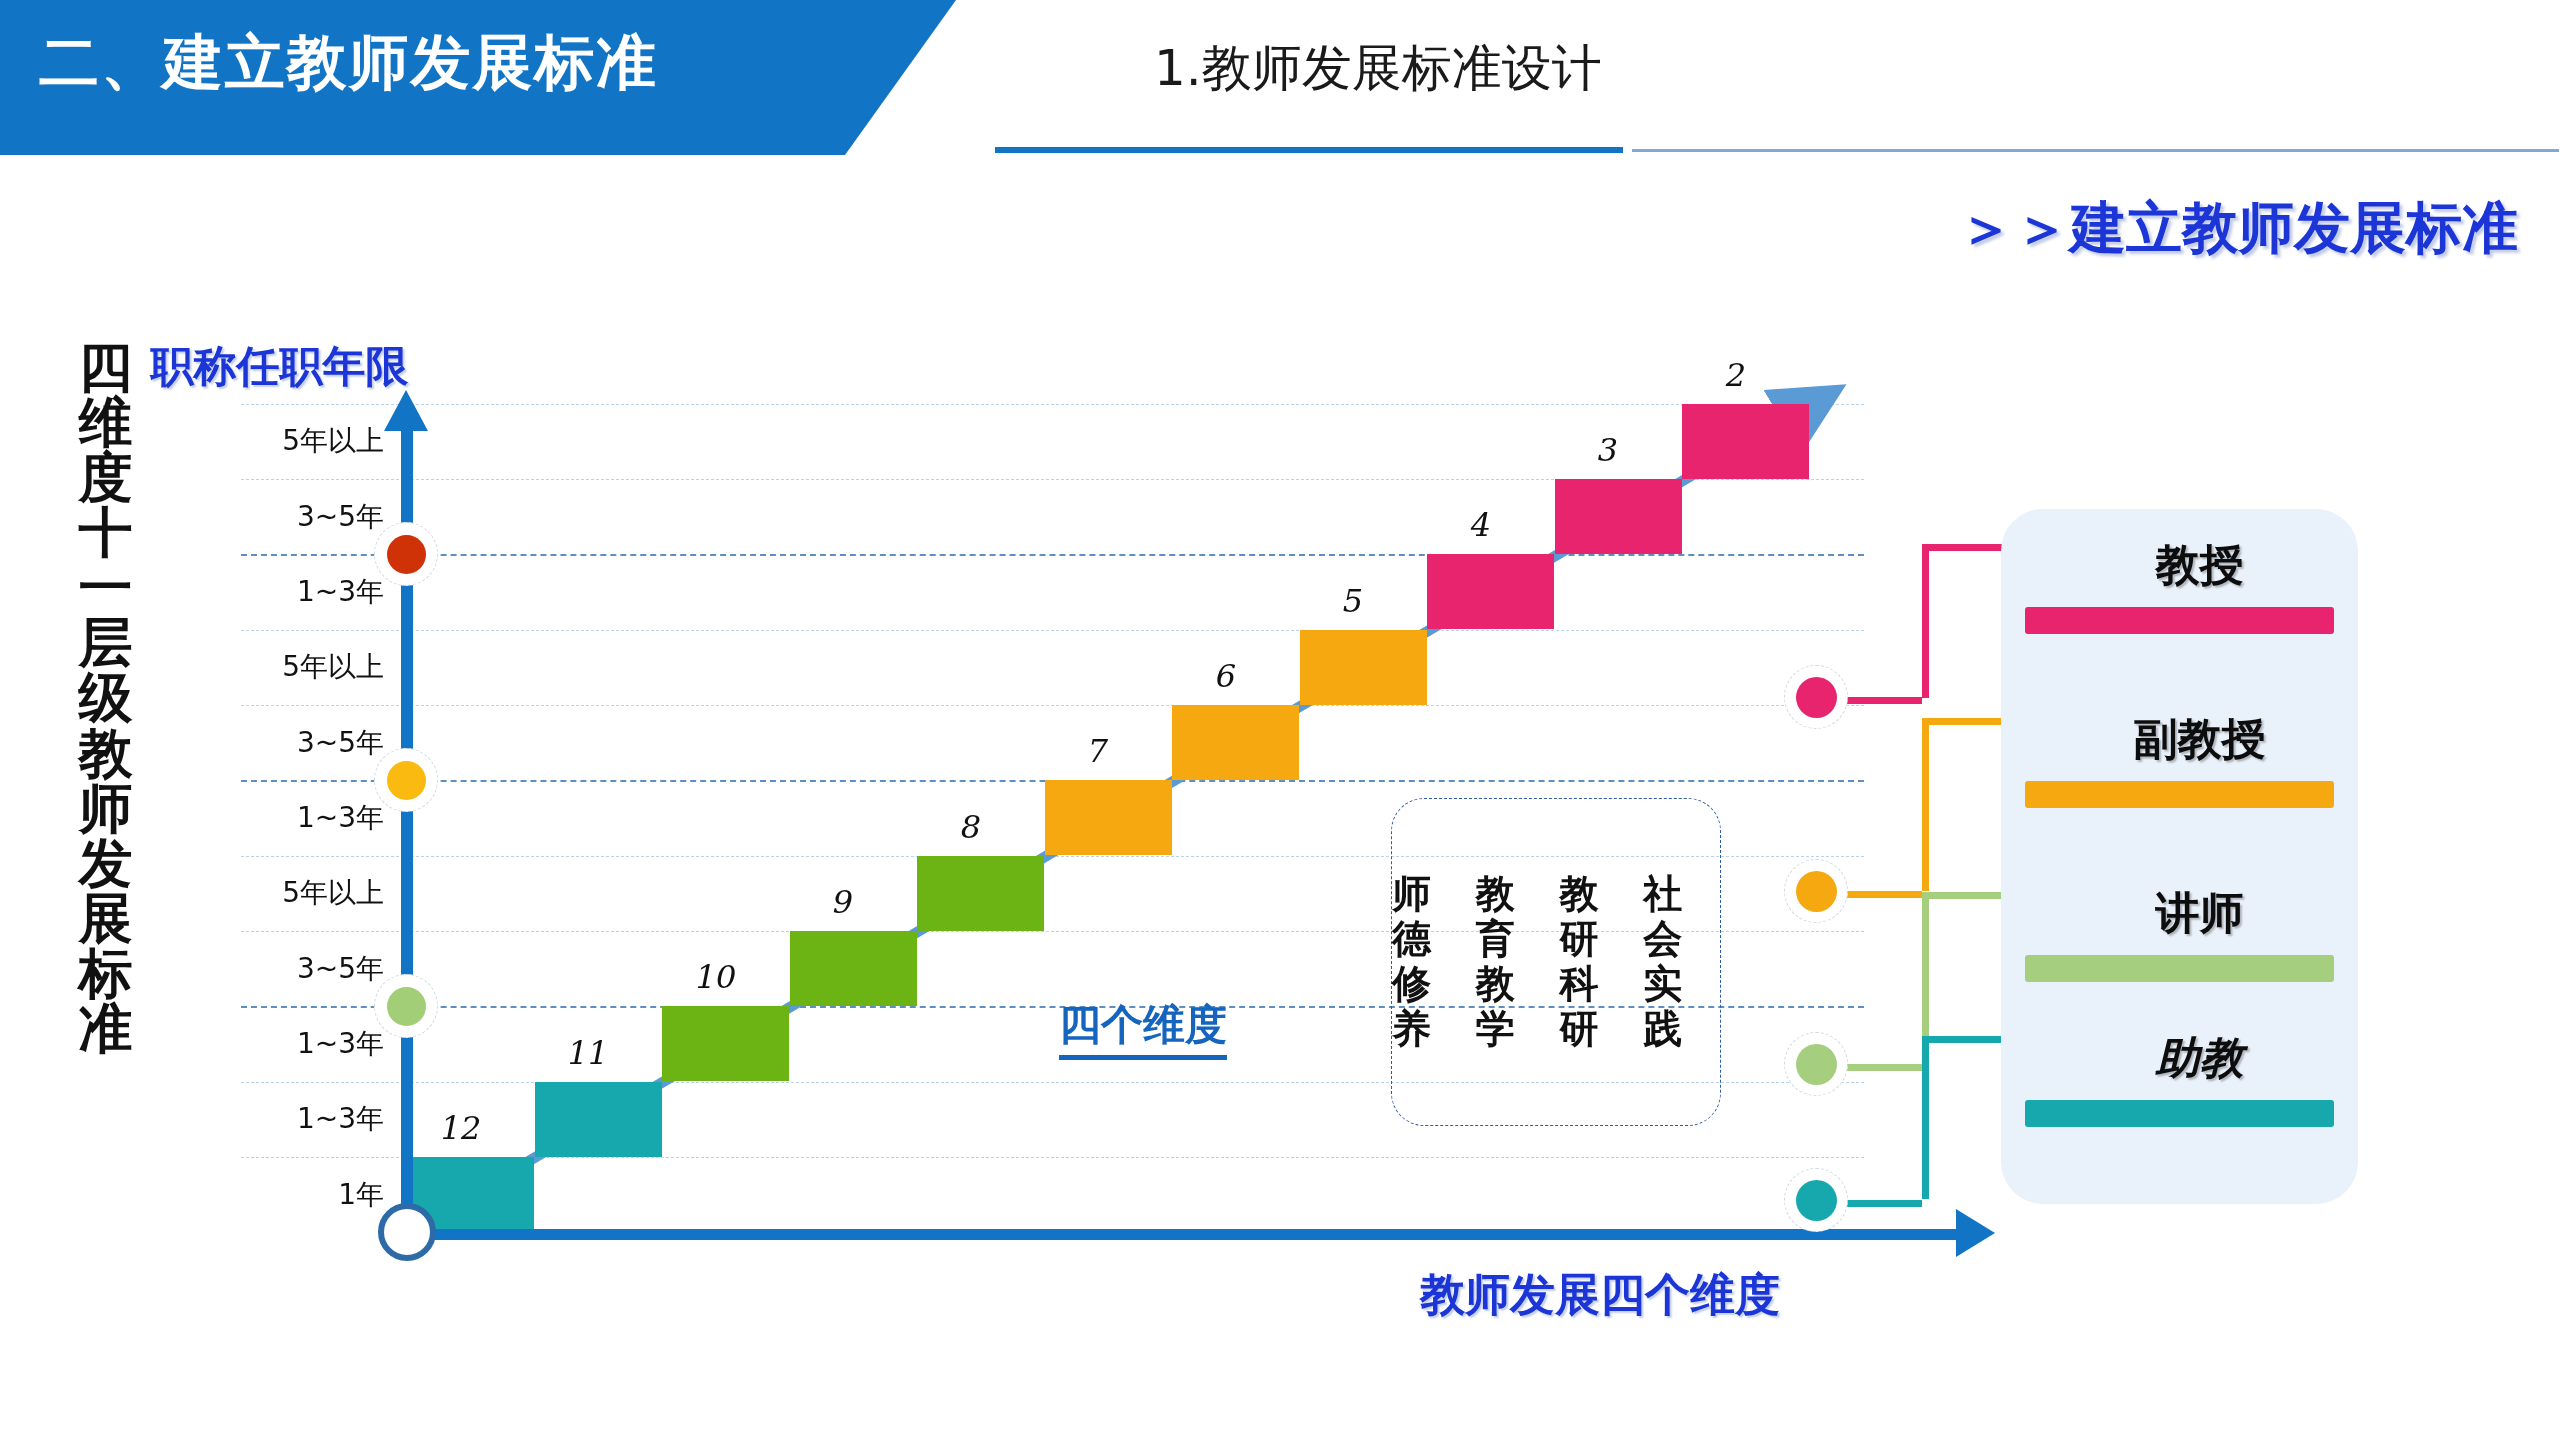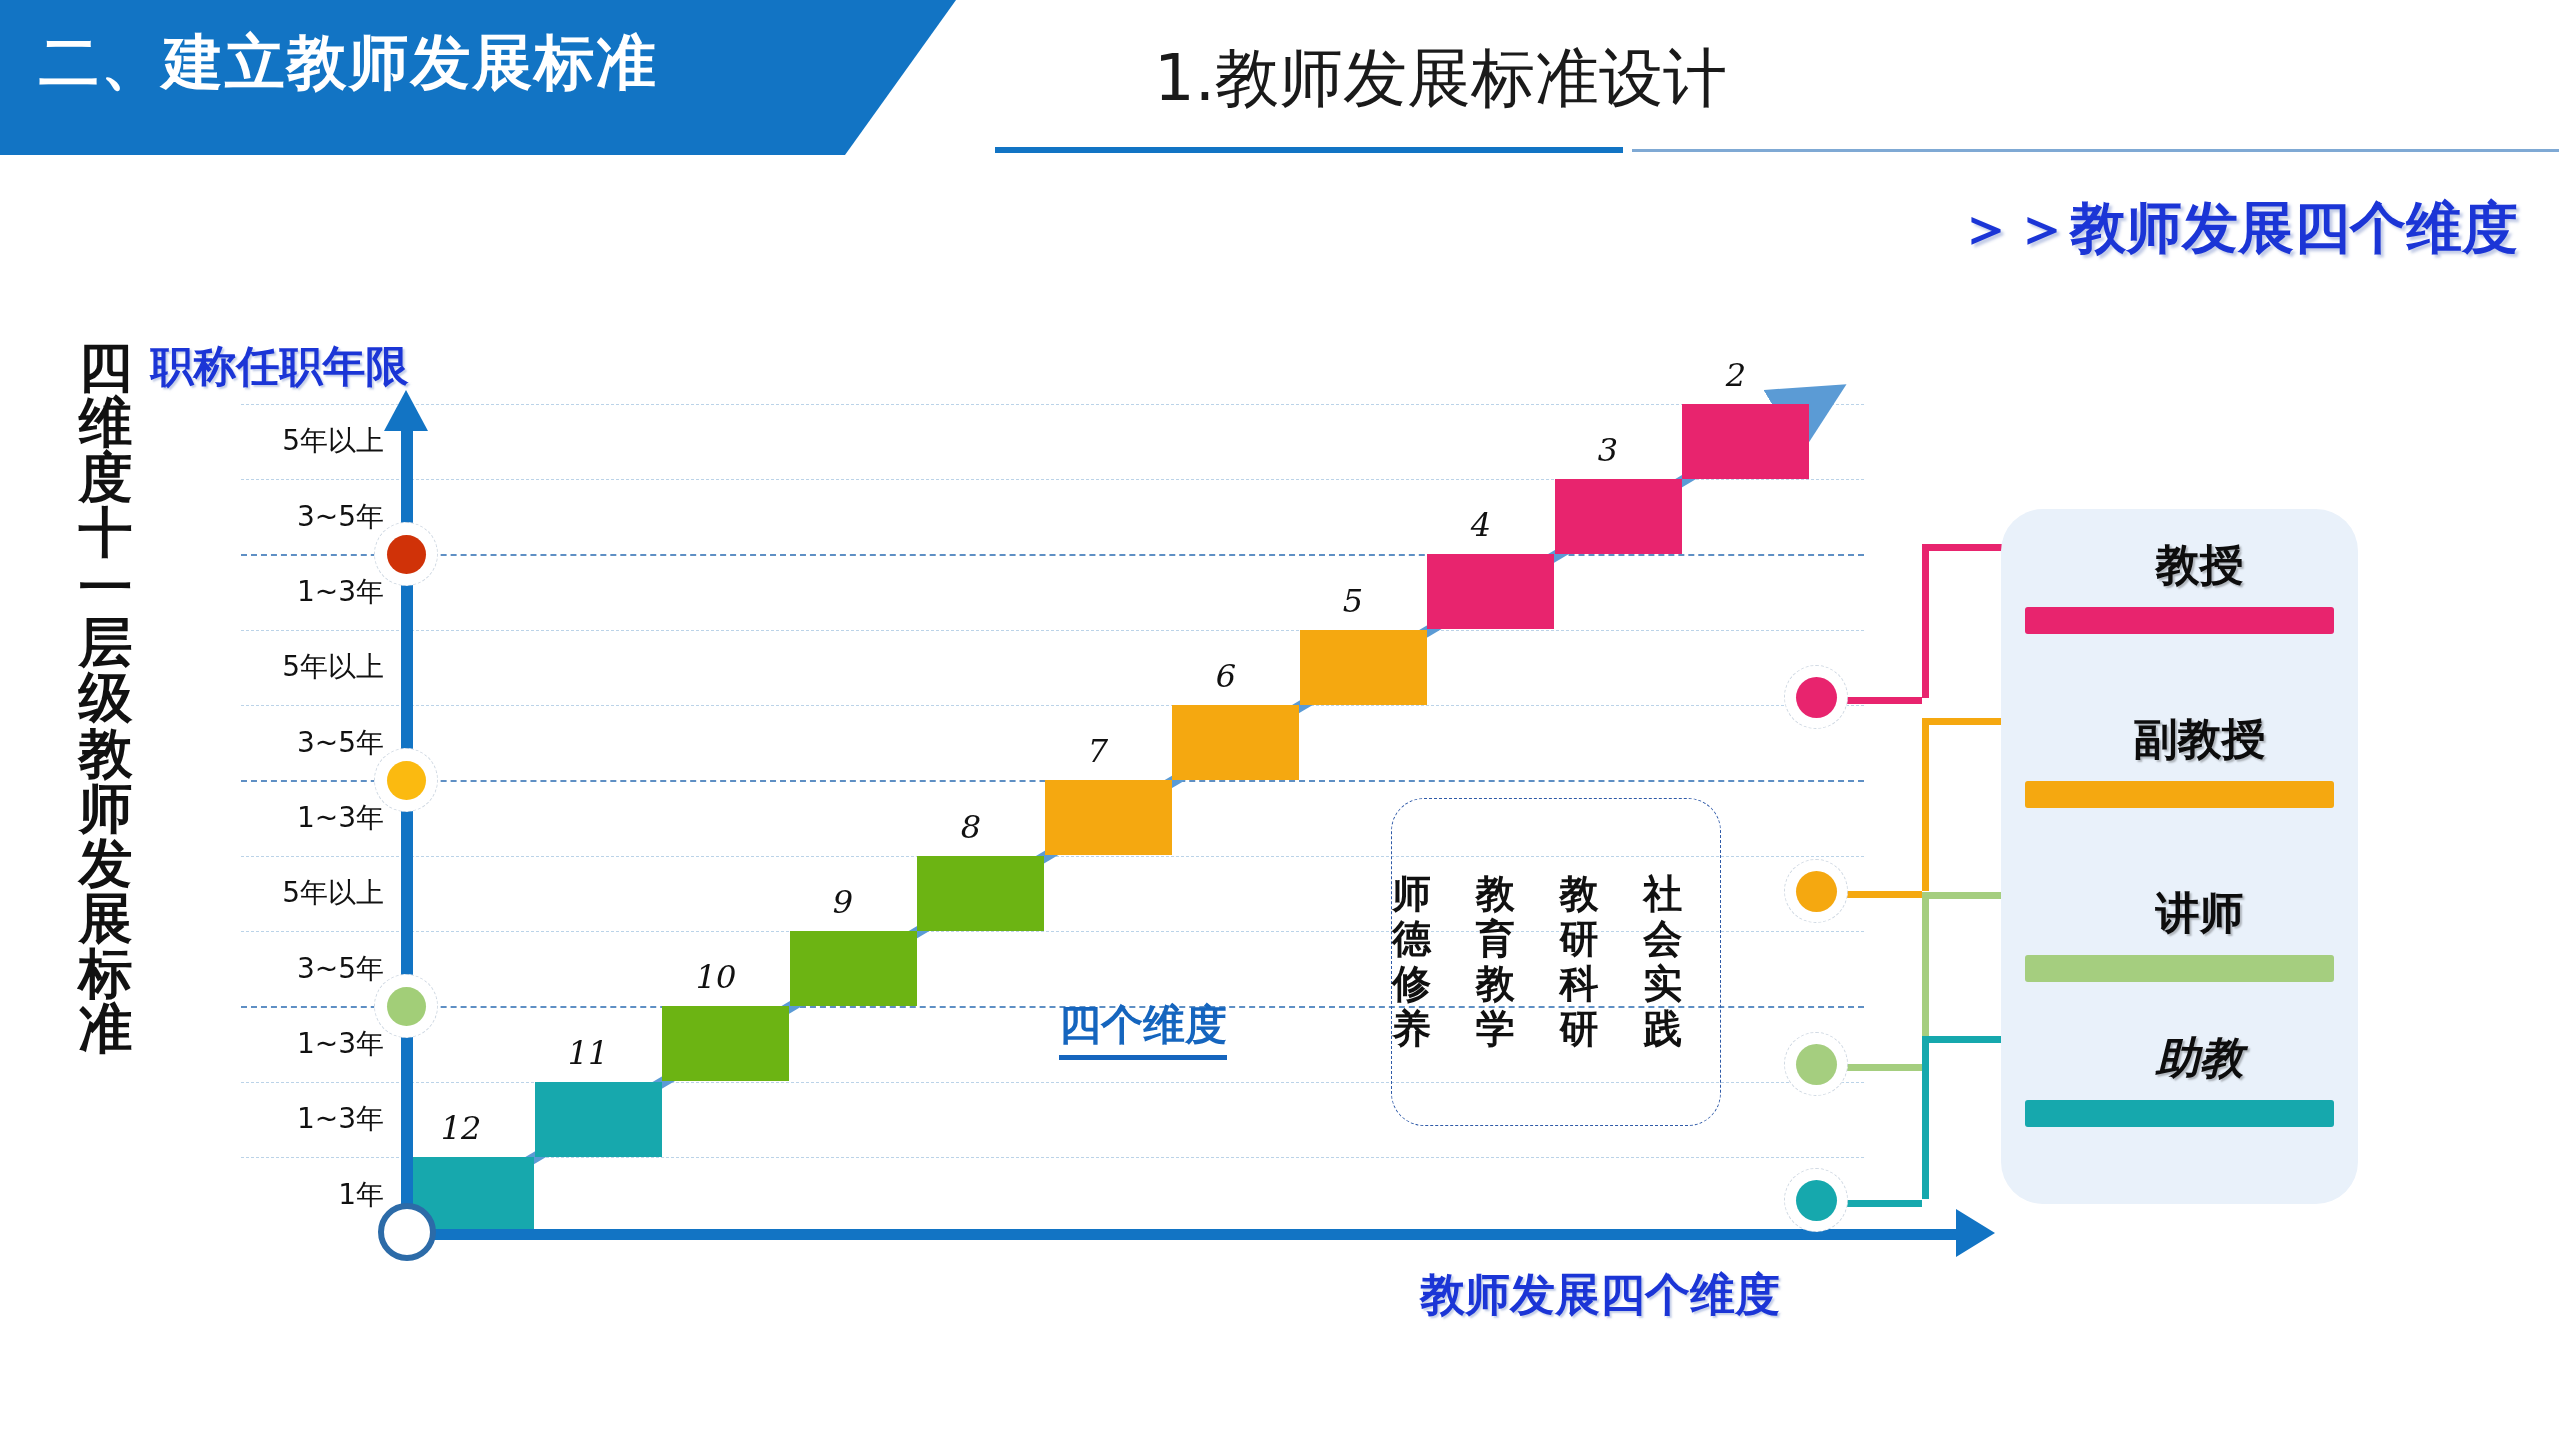--- a/index.html
+++ b/index.html
@@ -21,21 +21,21 @@
   }
   .hdr-title{
     position:absolute;left:39px;top:23px;
     font-size:60px;font-weight:bold;color:#ffffff;
     letter-spacing:1.9px;
     font-family:"DejaVu Sans","Liberation Sans",sans-serif;
     white-space:nowrap;
   }
   .hdr-sub{
     position:absolute;left:1154px;top:35px;
-    font-size:64px;color:#1a1a1a;
+    font-size:50px;color:#1a1a1a;
     font-family:"DejaVu Sans","Liberation Sans",sans-serif;
     white-space:nowrap;
   }
   .hdr-rule-a{position:absolute;left:995px;top:147px;width:628px;height:5.8px;background:#1274C4;}
   .hdr-rule-b{position:absolute;left:1632px;top:149px;width:927px;height:2.9px;background:#7FA9D4;}
 
   
   .framework{
     position:absolute;right:58px;top:191px;
     font-size:56px;font-weight:bold;color:#1B35D6;
@@ -173,21 +173,21 @@
 <div class="slide">
 
   <div class="hdr">
     <div class="hdr-blue"></div>
     <div class="hdr-title">二、建立教师发展标准</div>
     <div class="hdr-sub">1.教师发展标准设计</div>
     <div class="hdr-rule-a"></div>
     <div class="hdr-rule-b"></div>
   </div>
 
-  <div class="framework">＞＞教师发展四个维度</div>
+  <div class="framework">＞＞建立教师发展标准</div>
 
   <div class="vlabel">
     <span>四维度十一层级教师发展标准</span>
   </div>
 
   <div class="chart">
 
     <div class="ytitle">职称任职年限</div>
     <div class="xtitle">教师发展四个维度</div>
 

